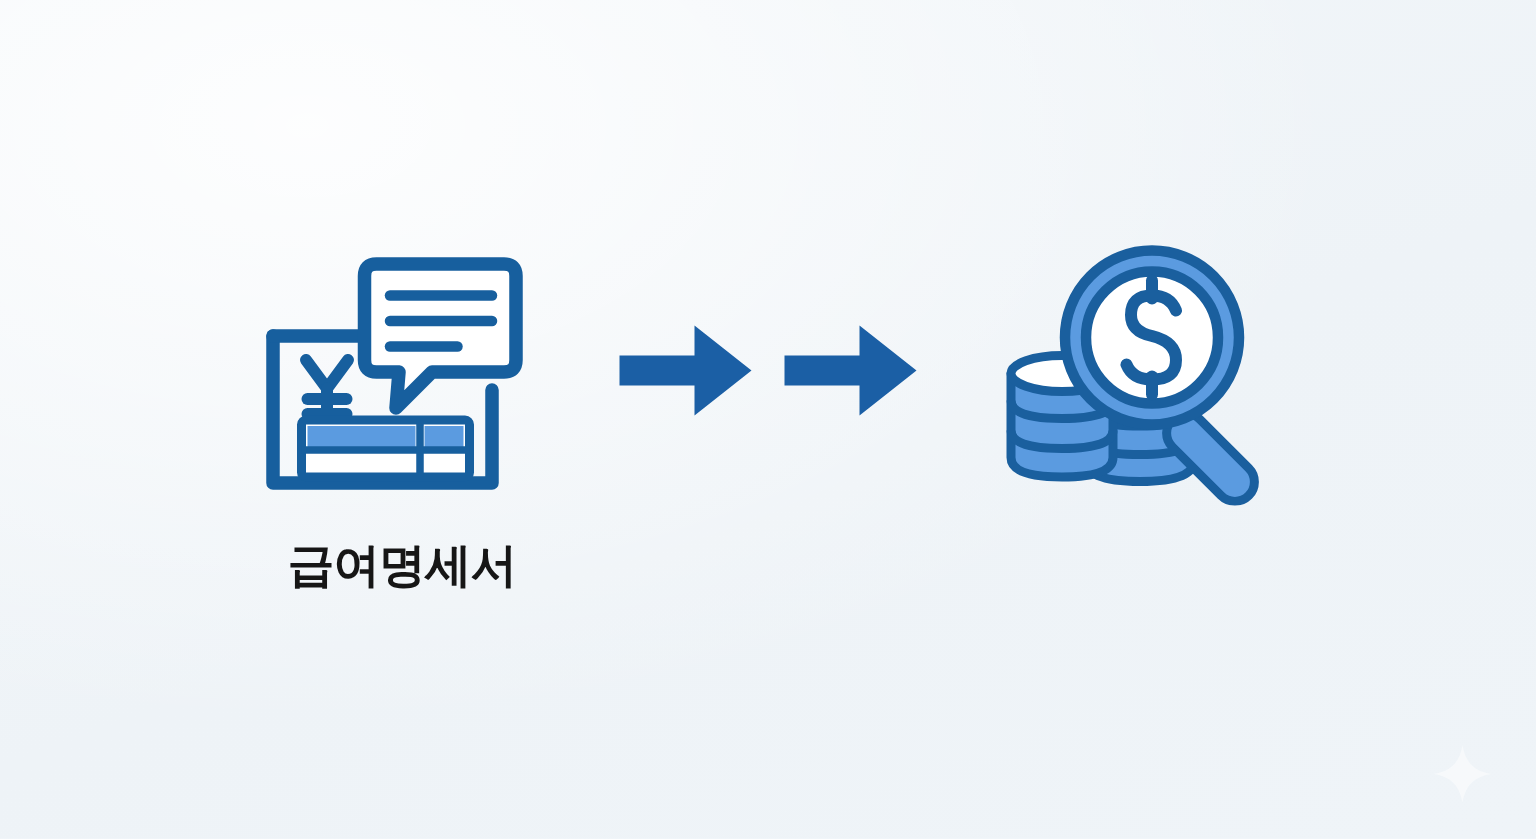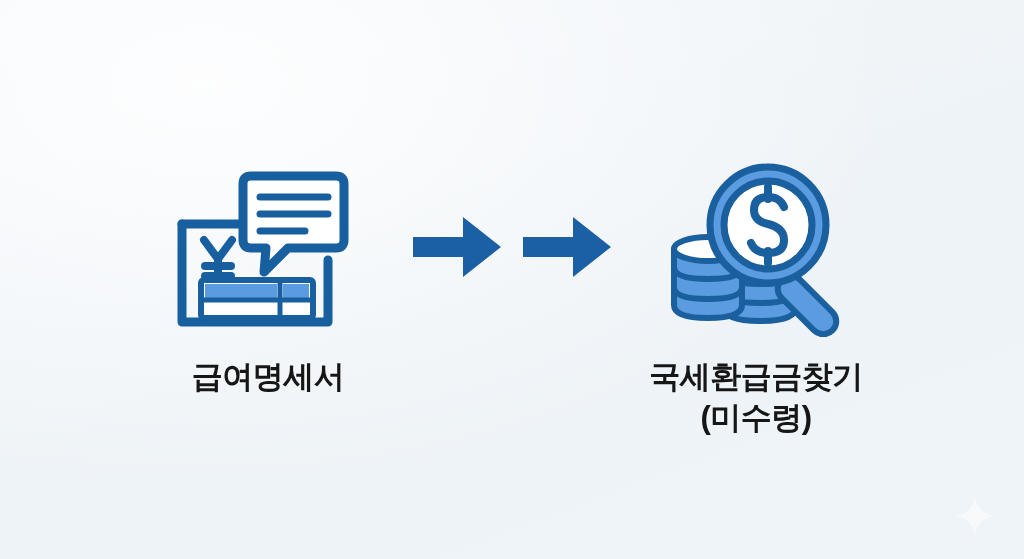--- a/index.html
+++ b/index.html
@@ -170,22 +170,20 @@
           <circle cx="112" cy="68" r="58" fill="#5b9be0" stroke="#1a5f9e" stroke-width="7"></circle>
           <circle cx="112" cy="68" r="44" fill="#ffffff" stroke="#1a5f9e" stroke-width="7"></circle>
 
           <g stroke="#1a5f9e" stroke-width="8" stroke-linecap="round" fill="none">
             <path d="M128 50 Q124 40 112 40 Q98 40 98 53 Q98 64 112 67 Q128 71 128 83 Q128 96 112 96 Q99 96 95 86"></path>
             <line x1="112" y1="30" x2="112" y2="42"></line>
             <line x1="112" y1="94" x2="112" y2="106"></line>
           </g>
         </svg>
       </div>
-      <div class="step-label">국세환급금찾기
-(미수령)</div>
     </div>
 
   </div>
 
   <svg class="sparkle" viewBox="0 0 48 48">
     <path d="M24 4 C26 16 32 22 44 24 C32 26 26 32 24 44 C22 32 16 26 4 24 C16 22 22 16 24 4 Z" fill="#ffffff" opacity="0.9"></path>
   </svg>
 
 </div>
 

